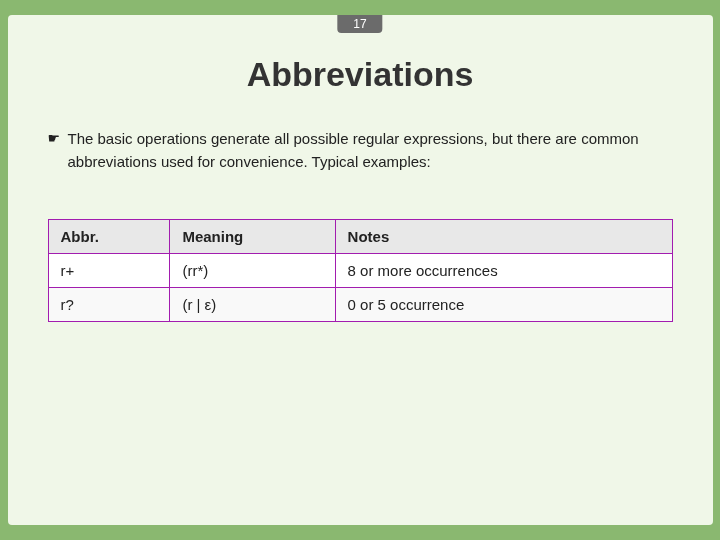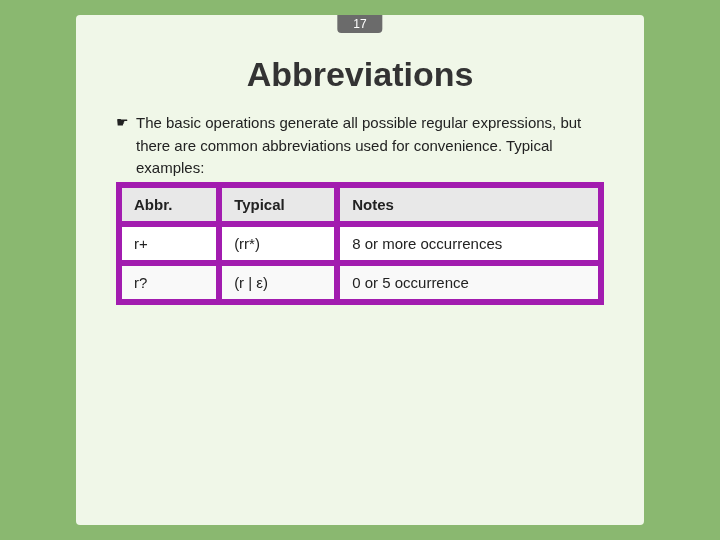--- a/index.html
+++ b/index.html
@@ -13,21 +13,21 @@
       height: 540px;
       overflow: hidden;
       background: #8ab870;
       display: flex;
       align-items: center;
       justify-content: center;
       font-family: Arial, sans-serif;
     }
 
     .slide-container {
-      width: 568px;
+      width: 705px;
       height: 510px;
       background: #f0f7e8;
       border-radius: 4px;
       position: relative;
       padding: 0;
       display: flex;
       flex-direction: column;
     }
 
     .slide-number {
@@ -40,57 +40,58 @@
       font-size: 12px;
       padding: 2px 16px;
       border-radius: 0 0 4px 4px;
     }
 
     .slide-content {
       padding: 30px 40px 28px 40px;
       display: flex;
       flex-direction: column;
       height: 100%;
+      gap: 16px;
     }
 
     .slide-title {
       font-size: 34px;
       font-weight: bold;
       color: #333;
       text-align: center;
       margin-top: 10px;
       margin-bottom: 18px;
     }
 
     .bullet-text {
       font-size: 15px;
       color: #222;
       line-height: 1.5;
-      margin-bottom: 2px;
+      margin-bottom: 30px;
       padding-left: 20px;
       position: relative;
     }
 
     .bullet-text::before {
       content: "☛";
       position: absolute;
       left: 0;
       top: 0;
       font-size: 14px;
     }
 
     .abbr-table {
       width: 100%;
       border-collapse: collapse;
       font-size: 15px;
     }
 
     .abbr-table th,
     .abbr-table td {
-      border: 6px solid #a21caf;
+      border: 1px solid #a21caf;
       padding: 8px 12px;
       text-align: left;
       color: #222;
     }
 
     .abbr-table th {
       background: #e8e8e8;
       font-weight: bold;
     }
 
@@ -110,21 +111,21 @@
 
   <div class="slide-content">
     <h1 class="slide-title">Abbreviations</h1>
 
     <p class="bullet-text">The basic operations generate all possible regular expressions, but there are common abbreviations used for convenience. Typical examples:</p>
 
     <table class="abbr-table">
       <thead>
         <tr>
           <th>Abbr.</th>
-          <th>Typical</th>
+          <th>Meaning</th>
           <th>Notes</th>
         </tr>
       </thead>
       <tbody id="table-body">
       <tr>
             <td>r+</td>
             <td>(rr*)</td>
             <td>8 or more occurrences</td>
           </tr>
           <tr>

